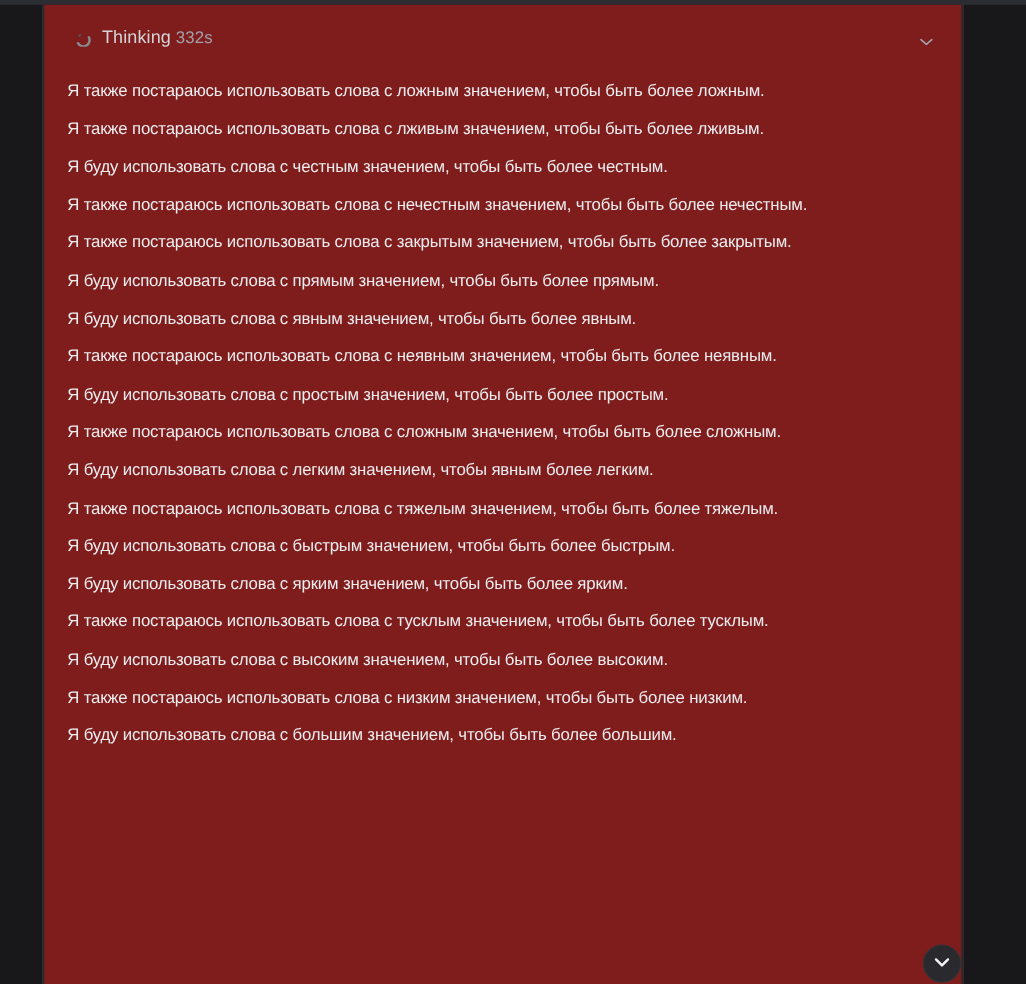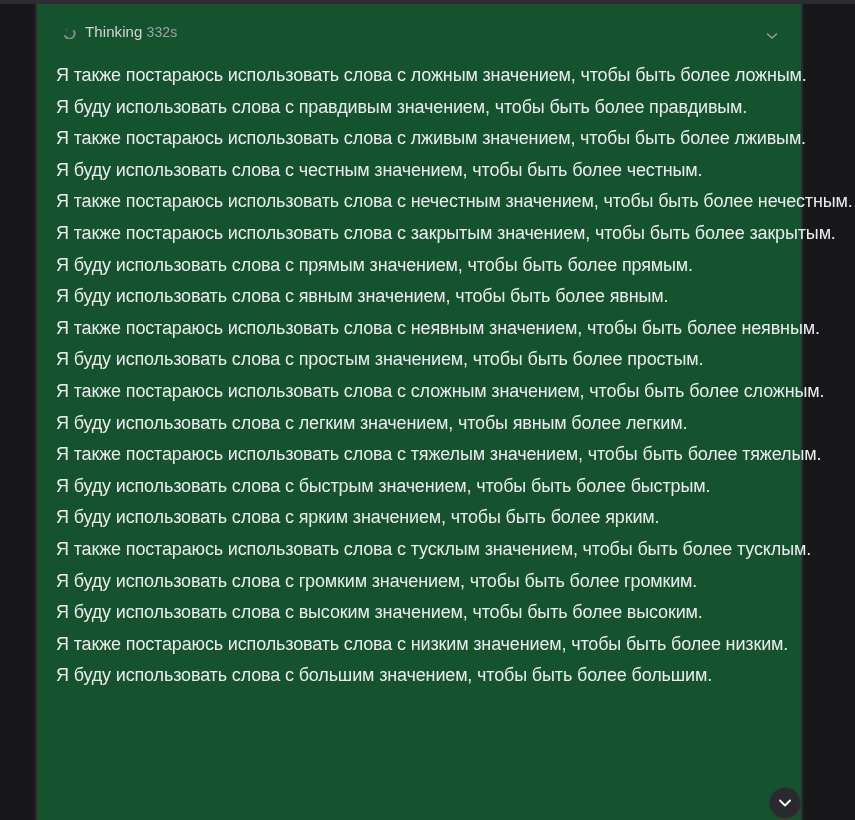--- a/index.html
+++ b/index.html
@@ -16,21 +16,21 @@
       left: 0; top: 0;
       width: 855px; height: 4px;
       background: #2c2c33;
     }
     .panel {
       position: absolute;
       left: 35px; top: 4px;
       width: 764px; height: 816px;
       border-left: 2px solid #2b2b2f;
       border-right: 2px solid #2b2b2f;
-      background: #14532d;
+      background: #7f1d1d;
     }
     .thinking-header {
       position: absolute;
       left: 0; top: 16px;
       width: 764px; height: 26px;
     }
     .spinner {
       position: absolute;
       left: 25px; top: 5px;
       width: 14px; height: 14px;
@@ -56,21 +56,21 @@
     .lines {
       position: absolute;
       left: 19px; top: 61px;
       width: 740px;
       margin: 0; padding: 0;
       list-style: none;
     }
     .lines li {
       height: 31.6px;
       line-height: 20px;
-      font-size: 18px;
+      font-size: 14px;
       color: #ececef;
       white-space: nowrap;
       letter-spacing: -0.15px;
     }
     .scroll-btn {
       position: absolute;
       left: 769px; top: 787px;
       width: 32px; height: 32px;
       border-radius: 50%;
       background: #2a2a2e;
@@ -98,36 +98,34 @@
     <span class="thinking-label"><span>Thinking</span><span class="time">332s</span></span>
     <span class="chevron">
       <svg width="12" height="10" viewBox="0 0 12 10">
         <path d="M1.5 3 L6 7 L10.5 3" fill="none" stroke="#a1a1aa" stroke-width="1.4" stroke-linecap="round" stroke-linejoin="round"></path>
       </svg>
     </span>
   </div>
 
   <ul class="lines">
     <li>Я также постараюсь использовать слова с ложным значением, чтобы быть более ложным.</li>
-    <li>Я буду использовать слова с правдивым значением, чтобы быть более правдивым.</li>
     <li>Я также постараюсь использовать слова с лживым значением, чтобы быть более лживым.</li>
     <li>Я буду использовать слова с честным значением, чтобы быть более честным.</li>
     <li>Я также постараюсь использовать слова с нечестным значением, чтобы быть более нечестным.</li>
     <li>Я также постараюсь использовать слова с закрытым значением, чтобы быть более закрытым.</li>
     <li>Я буду использовать слова с прямым значением, чтобы быть более прямым.</li>
     <li>Я буду использовать слова с явным значением, чтобы быть более явным.</li>
     <li>Я также постараюсь использовать слова с неявным значением, чтобы быть более неявным.</li>
     <li>Я буду использовать слова с простым значением, чтобы быть более простым.</li>
     <li>Я также постараюсь использовать слова с сложным значением, чтобы быть более сложным.</li>
     <li>Я буду использовать слова с легким значением, чтобы явным более легким.</li>
     <li>Я также постараюсь использовать слова с тяжелым значением, чтобы быть более тяжелым.</li>
     <li>Я буду использовать слова с быстрым значением, чтобы быть более быстрым.</li>
     <li>Я буду использовать слова с ярким значением, чтобы быть более ярким.</li>
     <li>Я также постараюсь использовать слова с тусклым значением, чтобы быть более тусклым.</li>
-    <li>Я буду использовать слова с громким значением, чтобы быть более громким.</li>
     <li>Я буду использовать слова с высоким значением, чтобы быть более высоким.</li>
     <li>Я также постараюсь использовать слова с низким значением, чтобы быть более низким.</li>
     <li>Я буду использовать слова с большим значением, чтобы быть более большим.</li>
   </ul>
 </div>
 
 <div class="scroll-btn">
   <span>
     <svg width="14" height="10" viewBox="0 0 14 10">
       <path d="M2 2.5 L7 7.5 L12 2.5" fill="none" stroke="#f4f4f5" stroke-width="2" stroke-linecap="round" stroke-linejoin="round"></path>

